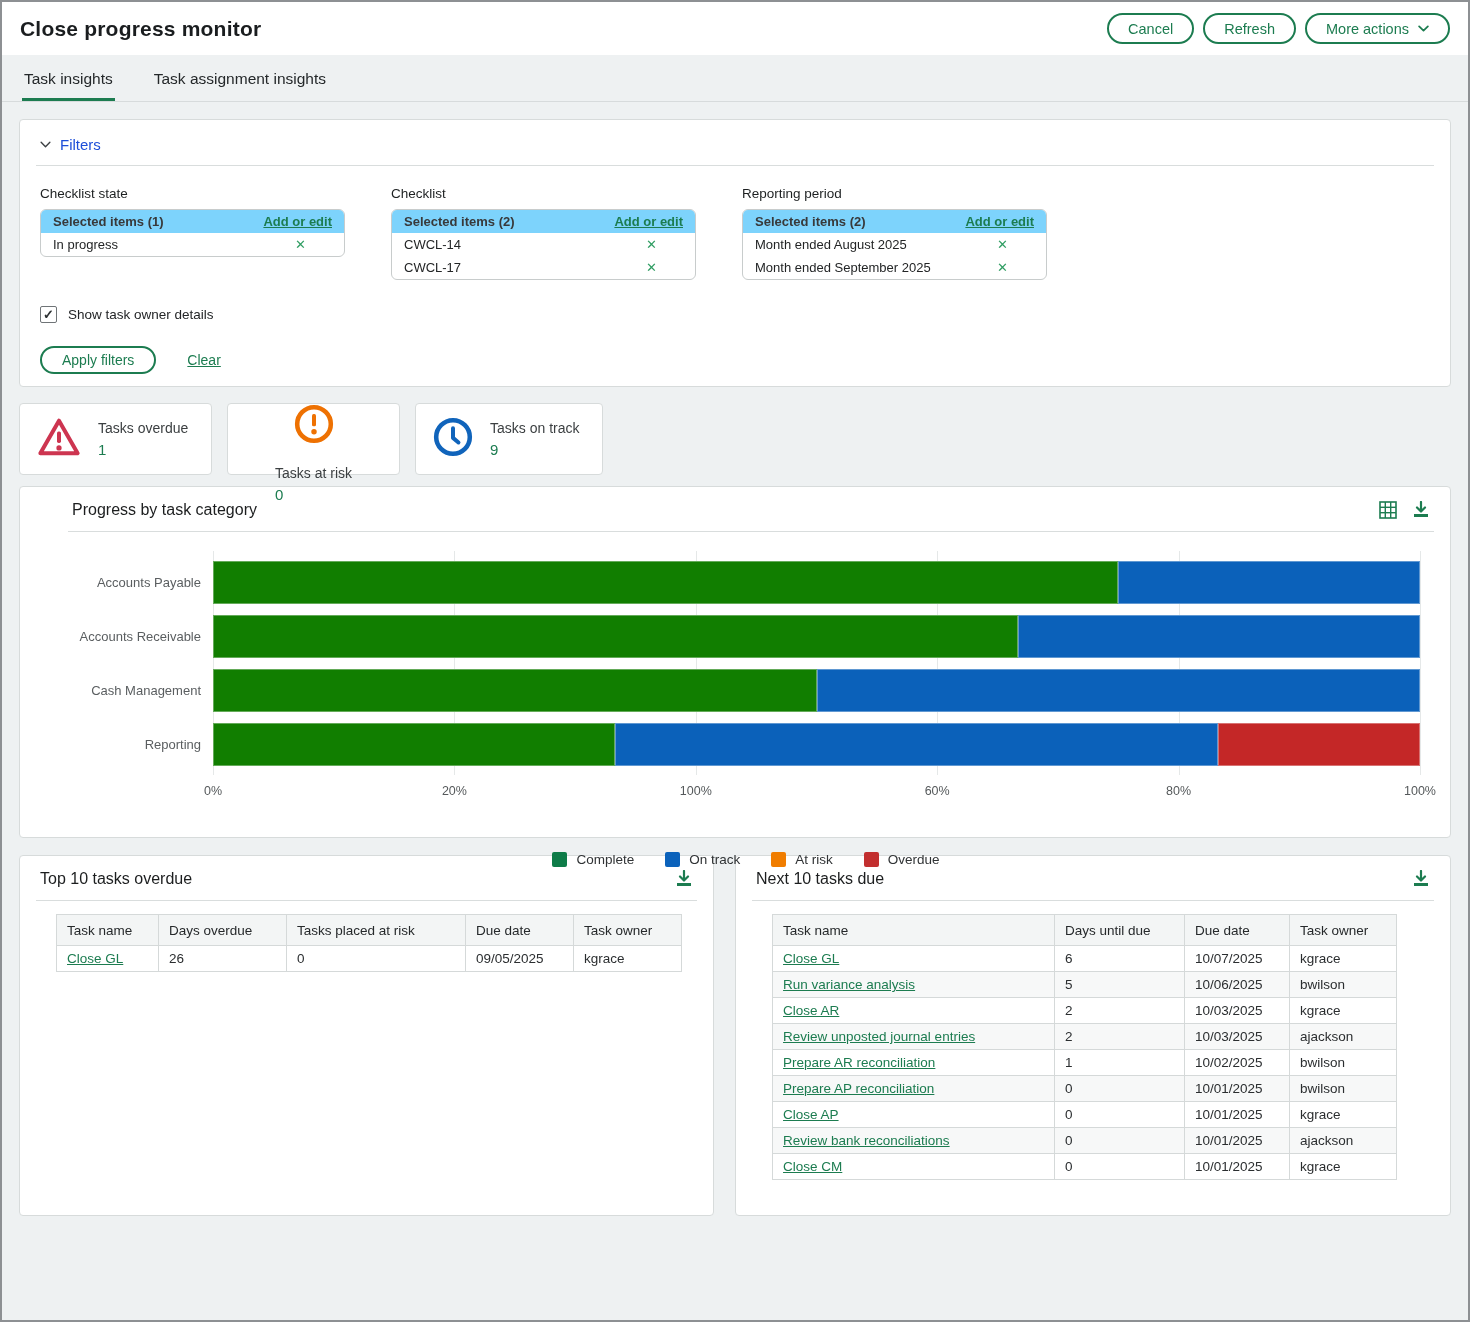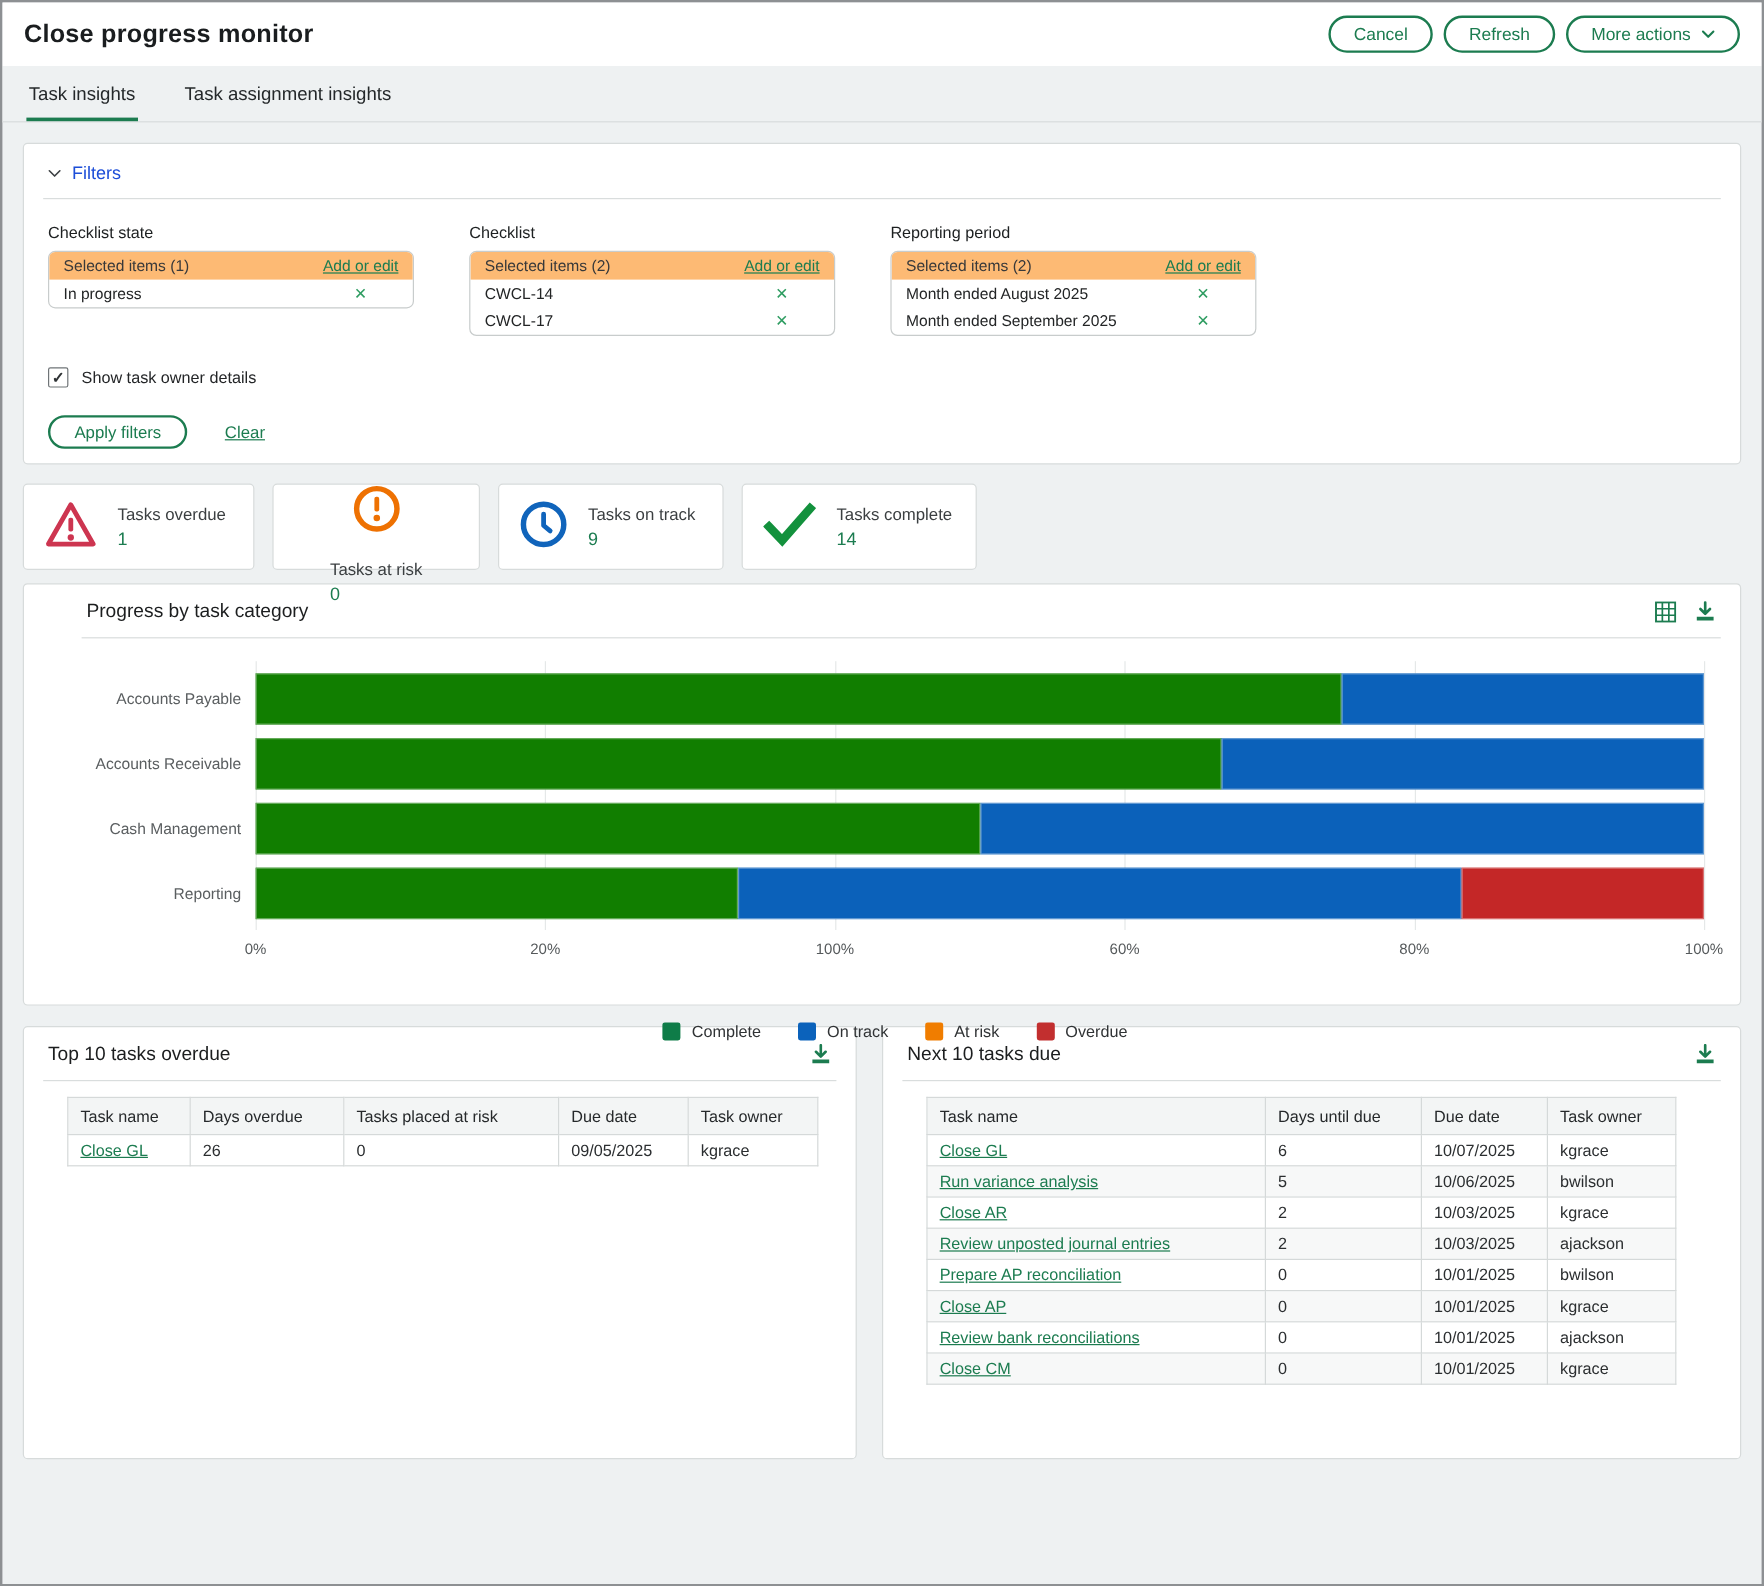--- a/index.html
+++ b/index.html
@@ -29,21 +29,21 @@
   .panel-divider { border:none; border-top:1px solid #d9dddd; margin:12px 16px 0; }
 
   
   .filters-panel { height:268px; margin-bottom:16px; }
   .filters-head { display:flex; align-items:center; gap:9px; padding:16px 20px 0; cursor:pointer; }
   .filters-title { font-size:15px; color:#1d4ed8; }
   .filter-groups { display:flex; gap:46px; padding:20px 20px 0; }
   .filter-group { width:305px; }
   .fg-label { font-size:13.5px; color:#1d2021; margin-bottom:8px; }
   .fg-box { border:1px solid #c8cccc; border-radius:6px; overflow:hidden; background:#fff; }
-  .fg-head { display:flex; align-items:center; justify-content:space-between; background:#fdba74; padding:4px 12px; }
+  .fg-head { display:flex; align-items:center; justify-content:space-between; background:#7dd3fc; padding:4px 12px;font-weight:bold; }
   .fg-head-label { font-size:13px; color:#38393a; }
   .green-link { color:#1c7c50; font-size:13px; text-decoration:underline; cursor:pointer; }
   .fg-item { display:flex; align-items:center; justify-content:space-between; padding:4px 12px; }
   .fg-item-label { font-size:13px; color:#232526; }
   .x-btn { color:#2f9d62; font-size:13px; margin-right:26px; cursor:pointer; line-height:1; }
   .checkbox-row { display:flex; align-items:center; gap:11px; padding:26px 20px 0; }
   .checkbox { width:17px; height:17px; border:1px solid #6f7477; border-radius:2px; background:#fff; display:grid; place-items:center; font-size:13px; font-weight:bold; color:#2e3234; cursor:pointer; line-height:1; }
   .checkbox-label { font-size:13.5px; color:#232527; }
   .filter-actions { display:flex; align-items:center; gap:31px; padding:23px 20px 0; }
   .apply-btn { height:28px; border-radius:15px; padding:0 20px; font-size:14px; border:2px solid #1c7c50; color:#1c7c50; background:#fff; font-family:inherit; cursor:pointer; }
@@ -204,29 +204,20 @@
           </div>
         </div>
         <div class="panel card">
           <span><svg width="40" height="40" viewBox="0 0 44 44">
               <circle cx="22" cy="22" r="18.5" fill="none" stroke="#1064bb" stroke-width="5"></circle>
               <path d="M22 12.5 V23 L28 28" fill="none" stroke="#1064bb" stroke-width="4.4" stroke-linecap="round" stroke-linejoin="round"></path>
             </svg></span>
           <div class="card-text">
             <div class="card-label">Tasks on track</div>
             <div class="card-value">9</div>
-          </div>
-        </div>
-        <div class="panel card">
-          <span><svg width="44" height="38" viewBox="0 0 46 40">
-              <path d="M5 22 L16.5 34 L41 6" fill="none" stroke="#13913d" stroke-width="7.5" stroke-linecap="square"></path>
-            </svg></span>
-          <div class="card-text">
-            <div class="card-label">Tasks complete</div>
-            <div class="card-value">14</div>
           </div>
         </div>
       </div>
 
     <div class="panel chart-panel">
       <div class="panel-head">
         <div class="panel-title">Progress by task category</div>
         <div class="panel-icons">
           <svg width="18" height="18" viewBox="0 0 18 18">
             <rect x="1" y="1" width="16" height="16" fill="none" stroke="#1c7c50" stroke-width="1.6"></rect>
@@ -398,20 +389,26 @@
                 <td>10/03/2025</td>
                 <td>kgrace</td>
               </tr>
               <tr>
                 <td><span class="task-link">Review unposted journal entries</span></td>
                 <td>2</td>
                 <td>10/03/2025</td>
                 <td>ajackson</td>
               </tr>
               <tr>
+                <td><span class="task-link">Prepare AR reconciliation</span></td>
+                <td>1</td>
+                <td>10/02/2025</td>
+                <td>bwilson</td>
+              </tr>
+              <tr>
                 <td><span class="task-link">Prepare AP reconciliation</span></td>
                 <td>0</td>
                 <td>10/01/2025</td>
                 <td>bwilson</td>
               </tr>
               <tr>
                 <td><span class="task-link">Close AP</span></td>
                 <td>0</td>
                 <td>10/01/2025</td>
                 <td>kgrace</td>

